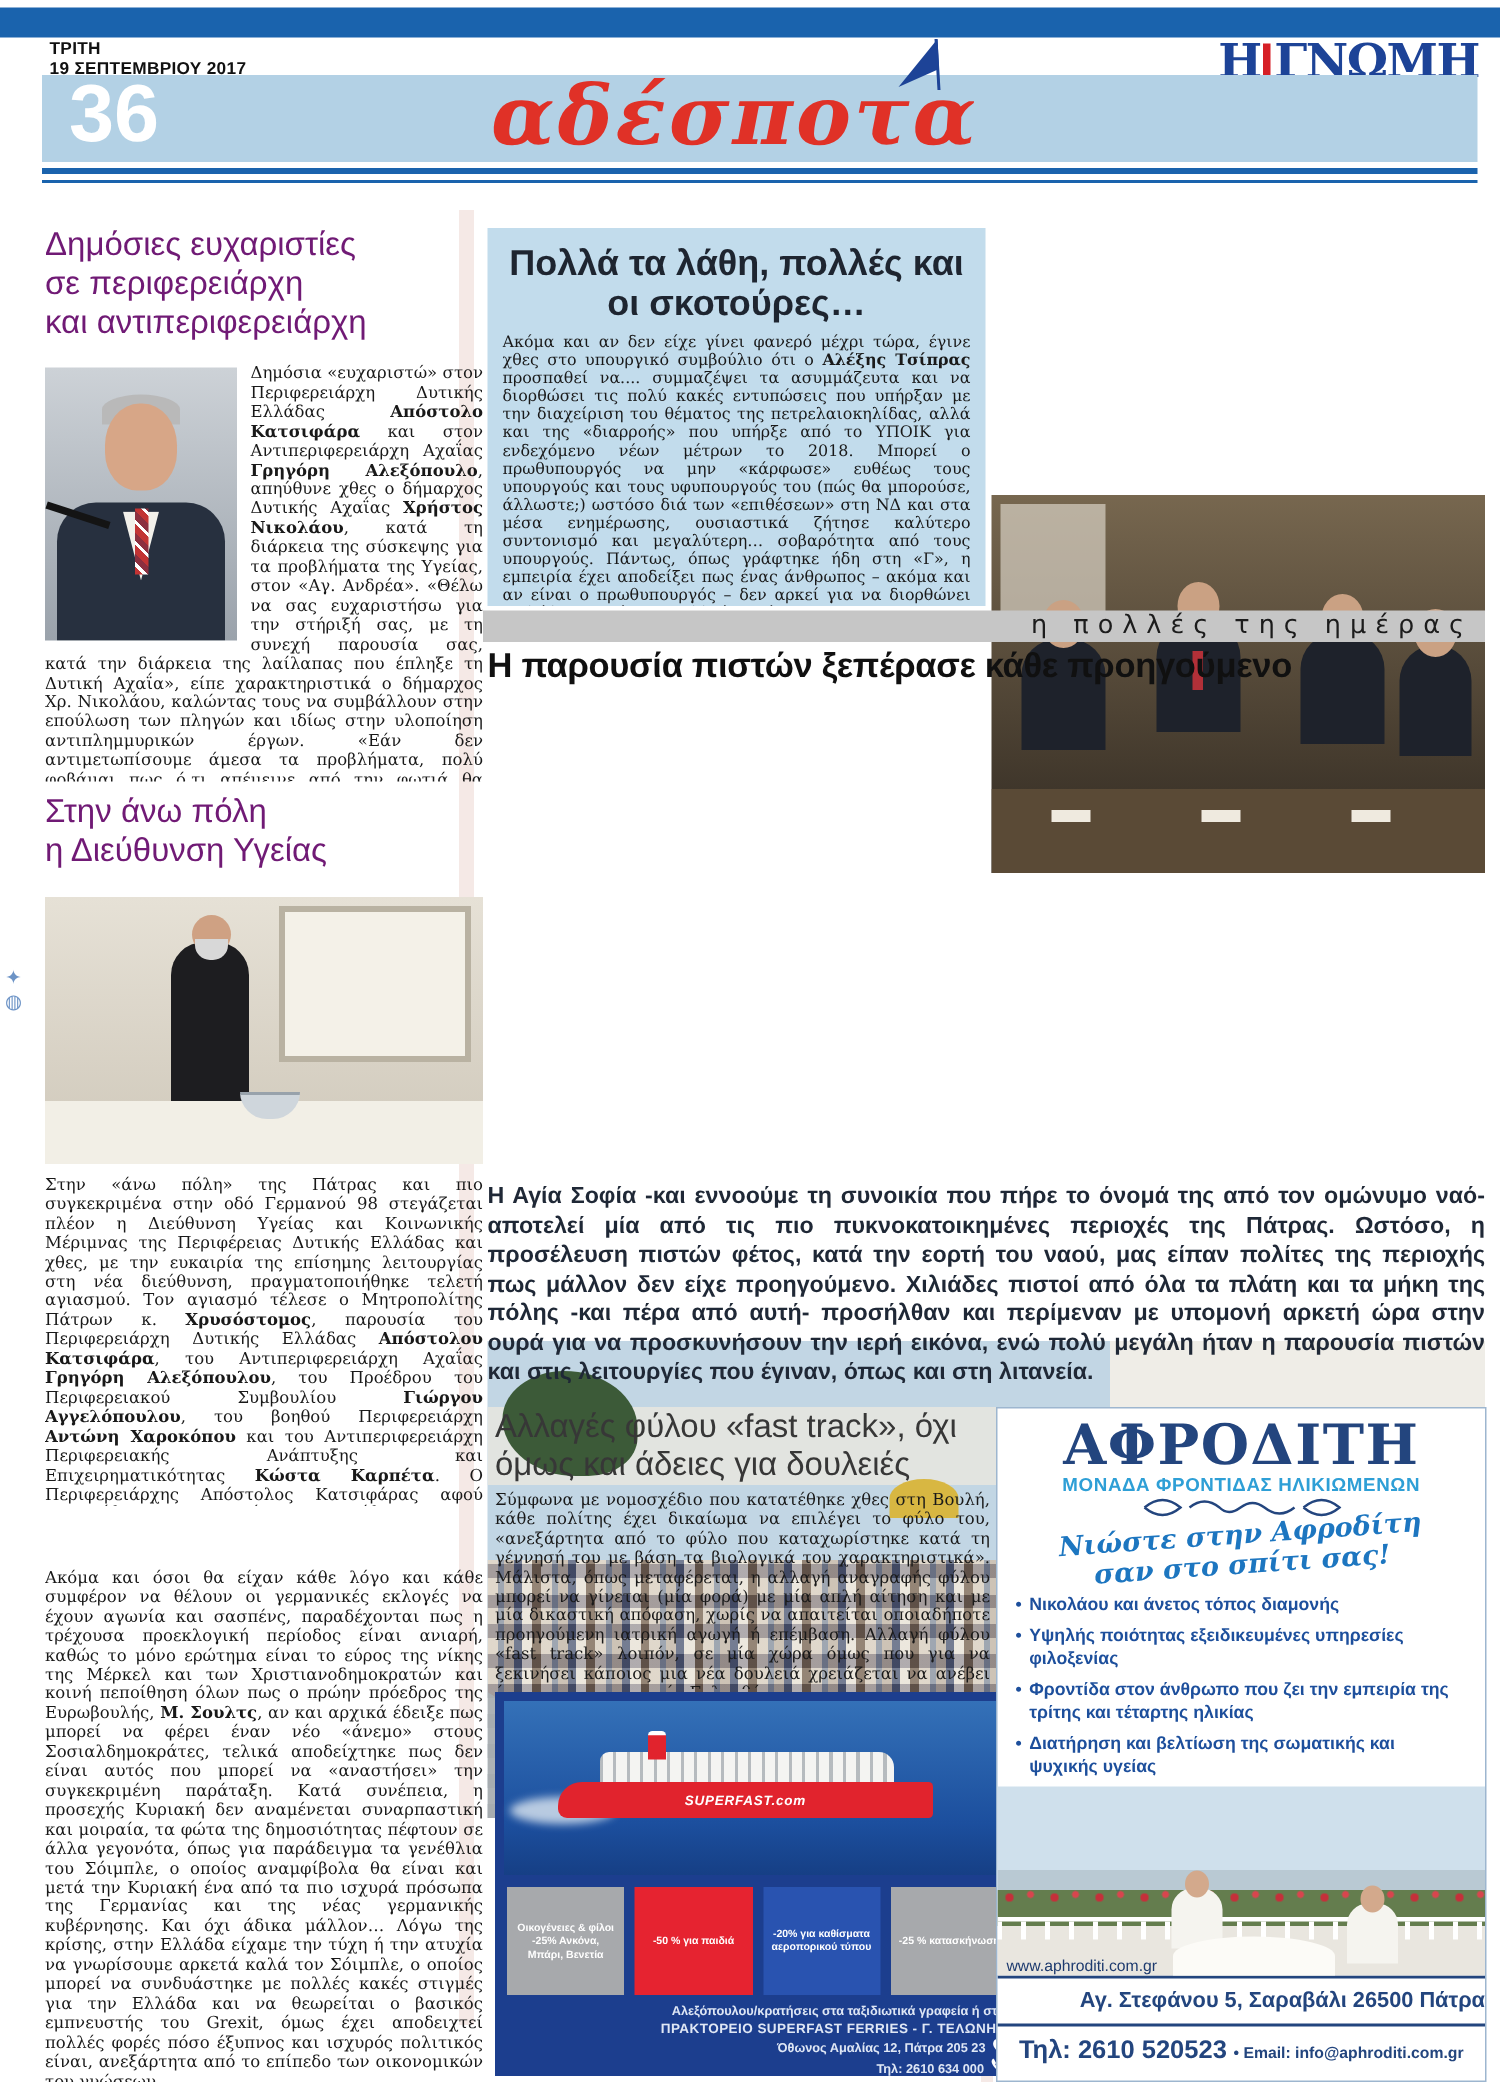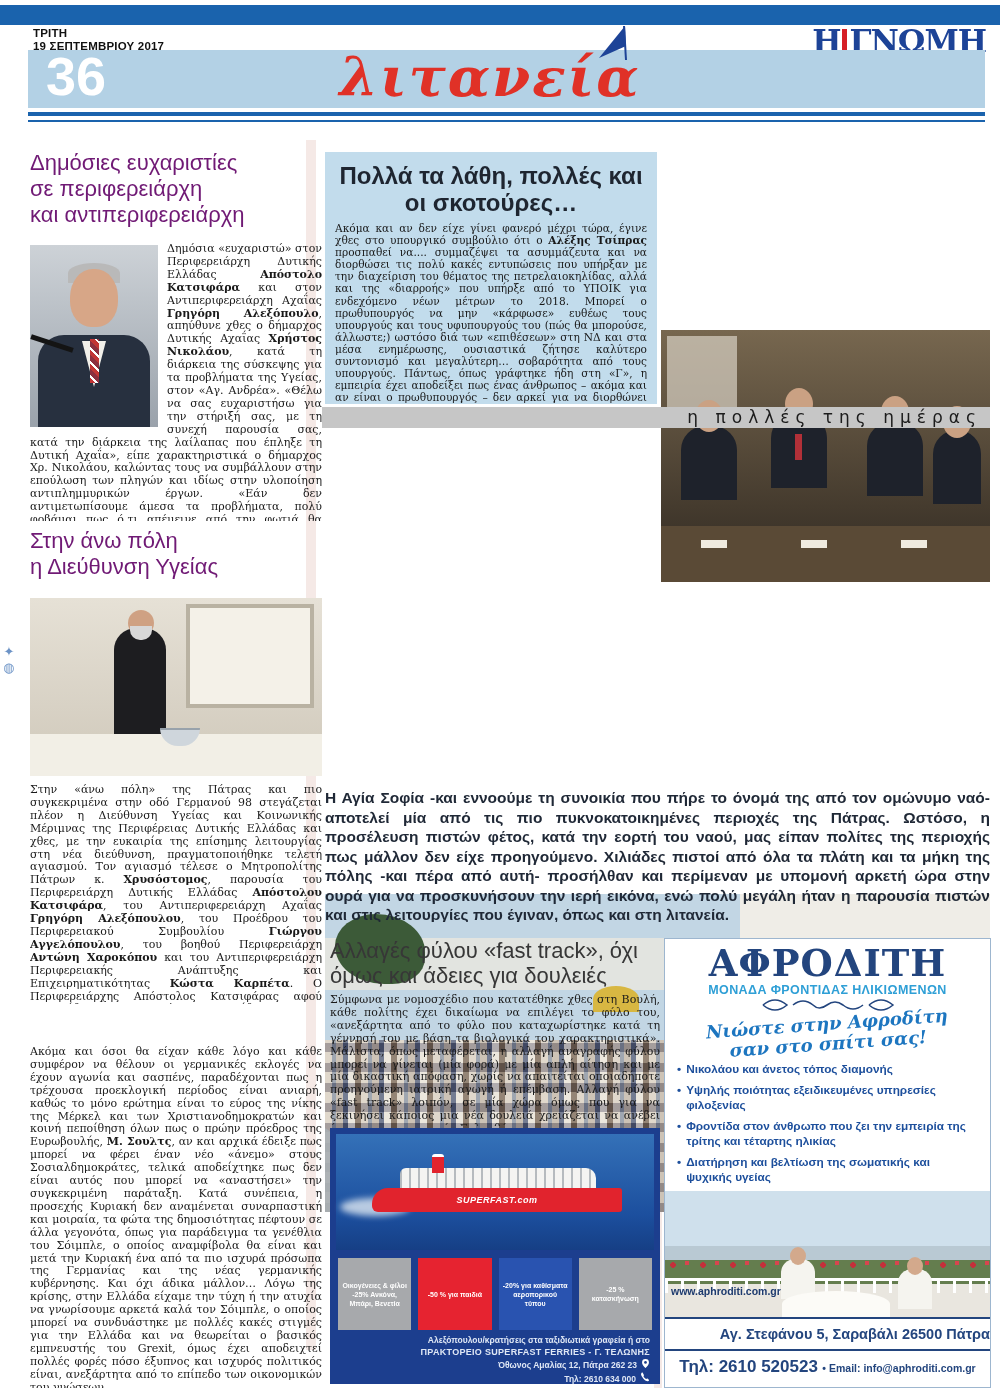--- a/index.html
+++ b/index.html
@@ -93,21 +93,21 @@
       background-blend-mode:overlay;}
   .ch-pave{position:absolute;left:0;bottom:0;width:240px;height:120px;background:#a7aeb3;
       clip-path:polygon(0 30%,55% 100%,0 100%);opacity:.9;}
   .caption{left:325px;top:788px;width:665px;height:134px;font-weight:bold;font-size:15.5px;
       line-height:19.5px;color:#1f2836;text-align:justify;overflow:hidden;}
   
   .ft-title{left:330px;top:938px;width:330px;font-size:22px;line-height:25px;color:#373737;
       white-space:pre-line;}
   .ft-body{left:330px;top:994px;width:330px;height:132px;}
   
-  .sf{left:330px;top:1128px;width:330px;height:256px;background:#1c3e8e;overflow:hidden;}
+  .sf{left:330px;top:1128px;width:330px;height:256px;background:#1c3e8e;overflow:hidden;padding-left:20px;}
   .sf-sea{position:absolute;left:6px;top:6px;right:6px;height:116px;
       background:linear-gradient(#3471b8,#1c4f9e 70%,#163f85);}
   .sf-wake{position:absolute;left:4px;top:64px;width:70px;height:18px;background:#dfe9f2;
       border-radius:50%;filter:blur(3px);opacity:.8;}
   .sf-super{position:absolute;left:64px;top:34px;width:196px;height:20px;background:#f4f4f2;
       border-radius:6px 10px 0 0;
       background-image:repeating-linear-gradient(90deg,rgba(120,130,140,.5) 0 2px,transparent 2px 9px);}
   .sf-funnel{position:absolute;left:96px;top:20px;width:12px;height:16px;background:#e1232d;
       border-radius:3px 3px 0 0;border-top:3px solid #fff;}
   .sf-hull{position:absolute;left:36px;top:54px;width:250px;height:24px;background:#e1232d;
@@ -141,21 +141,21 @@
       background:radial-gradient(circle 3px at 8px 8px,#c4303a 90%,transparent),
                  radial-gradient(circle 2.5px at 22px 6px,#d8454e 90%,transparent);
       background-size:30px 16px;}
   .af-rail{position:absolute;left:0;top:69%;width:100%;height:12px;
       background:repeating-linear-gradient(90deg,#fff 0 3px,transparent 3px 16px);
       border-top:3px solid #fff;}
   .af-person{position:absolute;width:34px;height:40px;background:#f5f4ef;border-radius:14px 14px 0 0;}
   .af-phead{position:absolute;width:16px;height:18px;background:#d3a98c;border-radius:50%;}
   .af-table{position:absolute;left:36%;bottom:0;width:108px;height:26px;background:#fcfbf7;
       border-radius:50% 50% 0 0;}
-  .af-url{position:absolute;left:6px;bottom:20px;color:#1d3a6e;font-weight:bold;font-size:10.5px;}
+  .af-url{position:absolute;left:6px;bottom:0;color:#1d3a6e;font-weight:normal;font-size:10.5px;}
   .af-addr1{border-top:2px solid #23457e;border-bottom:2px solid #23457e;color:#23457e;
       font-weight:bold;font-size:14.5px;text-align:right;padding:7px 0;}
   .af-addr2{color:#23457e;text-align:center;padding:6px 0;font-weight:bold;}
   .af-tel{font-size:17px;text-align:right;}.af-email{font-size:10.5px;}
   
   .edge-icons{left:0;top:644px;width:18px;opacity:.75;font-size:13px;line-height:16px;
       color:#3b6fb3;text-align:center;}
 </style>
 </head>
 <body>
@@ -165,21 +165,21 @@
   <div class="abs topbar"></div>
   <div class="abs dateblock">ΤΡΙΤΗ
 19 ΣΕΠΤΕΜΒΡΙΟΥ 2017</div>
   <div class="abs logo">
     <span>Η</span>
     <span class="redbar"></span>
     <span>ΓΝΩΜΗ</span>
   </div>
   <div class="abs blueband"></div>
   <div class="abs pagenum">36</div>
-  <div class="abs section-script">λιτανεία</div>
+  <div class="abs section-script">αδέσποτα</div>
   <div class="abs flag">
     <svg width="32" height="38" viewBox="0 0 32 38">
       <path d="M2 34 L28 2 L29 22 Z" fill="#1d4397"></path>
       <path d="M27 2 L29 36" stroke="#1d4397" stroke-width="2" fill="none"></path>
     </svg>
   </div>
   <div class="abs double-rule"></div>
 
   <div class="abs colsep" style="left:306px;top:140px;width:10px;height:1210px;"></div>
   <div class="abs colsep" style="left:654px;top:938px;width:8px;height:450px;"></div>
@@ -238,20 +238,21 @@
     <span class="cab-head" style="left:220px;top:66px;"></span>
     <span class="cab-man" style="left:272px;top:100px;width:48px;"></span>
     <span class="cab-head" style="left:282px;top:76px;"></span>
     <span class="cab-table"></span>
     <span class="cab-paper" style="left:40px;"></span>
     <span class="cab-paper" style="left:140px;"></span>
     <span class="cab-paper" style="left:240px;"></span>
   </div>
 
   <div class="abs kicker">η πολλές της ημέρας</div>
+  <div class="abs day-title">Η παρουσία πιστών ξεπέρασε κάθε προηγούμενο</div>
 
   <div class="abs ph ph-church">
     <span class="ch-buildings"></span>
     <span class="ch-church"></span>
     <span class="ch-arch" style="right:170px;"></span>
     <span class="ch-arch" style="right:110px;"></span>
     <span class="ch-arch" style="right:50px;"></span>
     <span class="ch-palm"></span>
     <span class="ch-flag"></span>
     <span class="ch-umbrella"></span>
@@ -279,21 +280,21 @@
       <div class="sf-box sf-gray">-25 % κατασκήνωση</div>
     </div>
     <div class="sf-info">
       <div class="row">
           <span>Αλεξόπουλου/κρατήσεις στα ταξιδιωτικά γραφεία ή στο</span>
         </div>
       <div class="row sf-agency">
           <span>ΠΡΑΚΤΟΡΕΙΟ SUPERFAST FERRIES - Γ. ΤΕΛΩΝΗΣ</span>
         </div>
       <div class="row">
-        <span>Όθωνος Αμαλίας 12, Πάτρα 262 23</span>
+        <span>Όθωνος Αμαλίας 12, Πάτρα 205 23</span>
         <span><svg width="9" height="11" viewBox="0 0 12 14">
               <path d="M6 1a4.6 4.6 0 0 0-4.6 4.6C1.4 9 6 13 6 13s4.6-4 4.6-7.4A4.6 4.6 0 0 0 6 1z" fill="#fff"></path>
               <circle cx="6" cy="5.6" r="1.8" fill="#1c3e8e"></circle>
             </svg></span>
       </div>
       <div class="row">
         <span>Τηλ: 2610 634 000</span>
         <span><svg width="10" height="10" viewBox="0 0 12 12">
               <path d="M2 1c-.5.5-1 1.5-.5 3s2 3.6 3.5 5 3.4 2.4 4.6 2c.8-.3 1.4-.8 1.2-1.4l-1.6-1.8c-.4-.3-1 .1-1.5.4-.7.4-2.7-1.7-3.3-2.6-.4-.6.2-1.1.4-1.6L3.3.9C2.9.5 2.4.7 2 1z" fill="#fff"></path>
             </svg></span>

